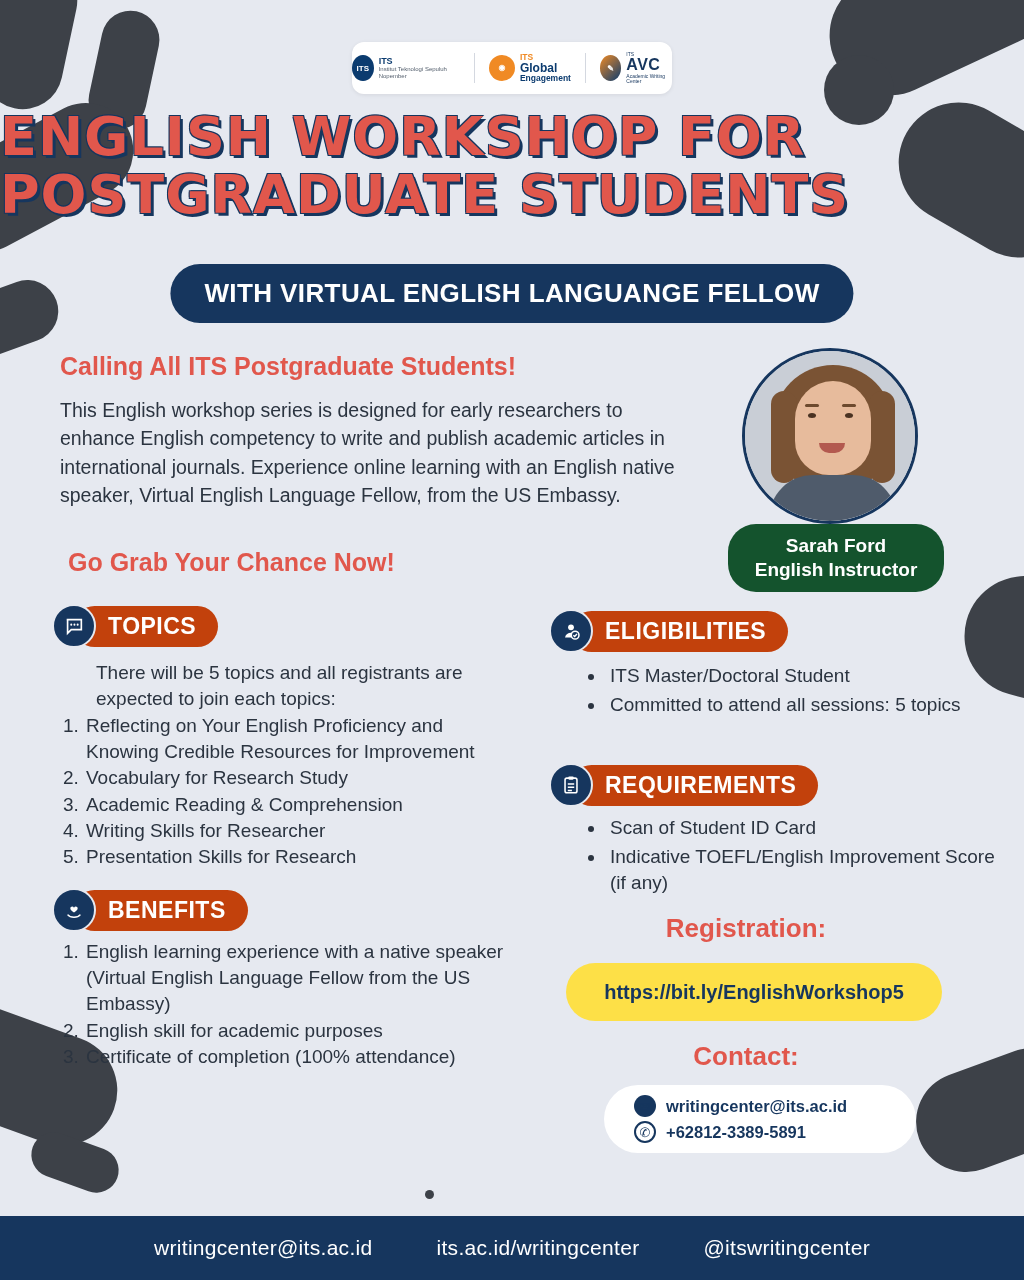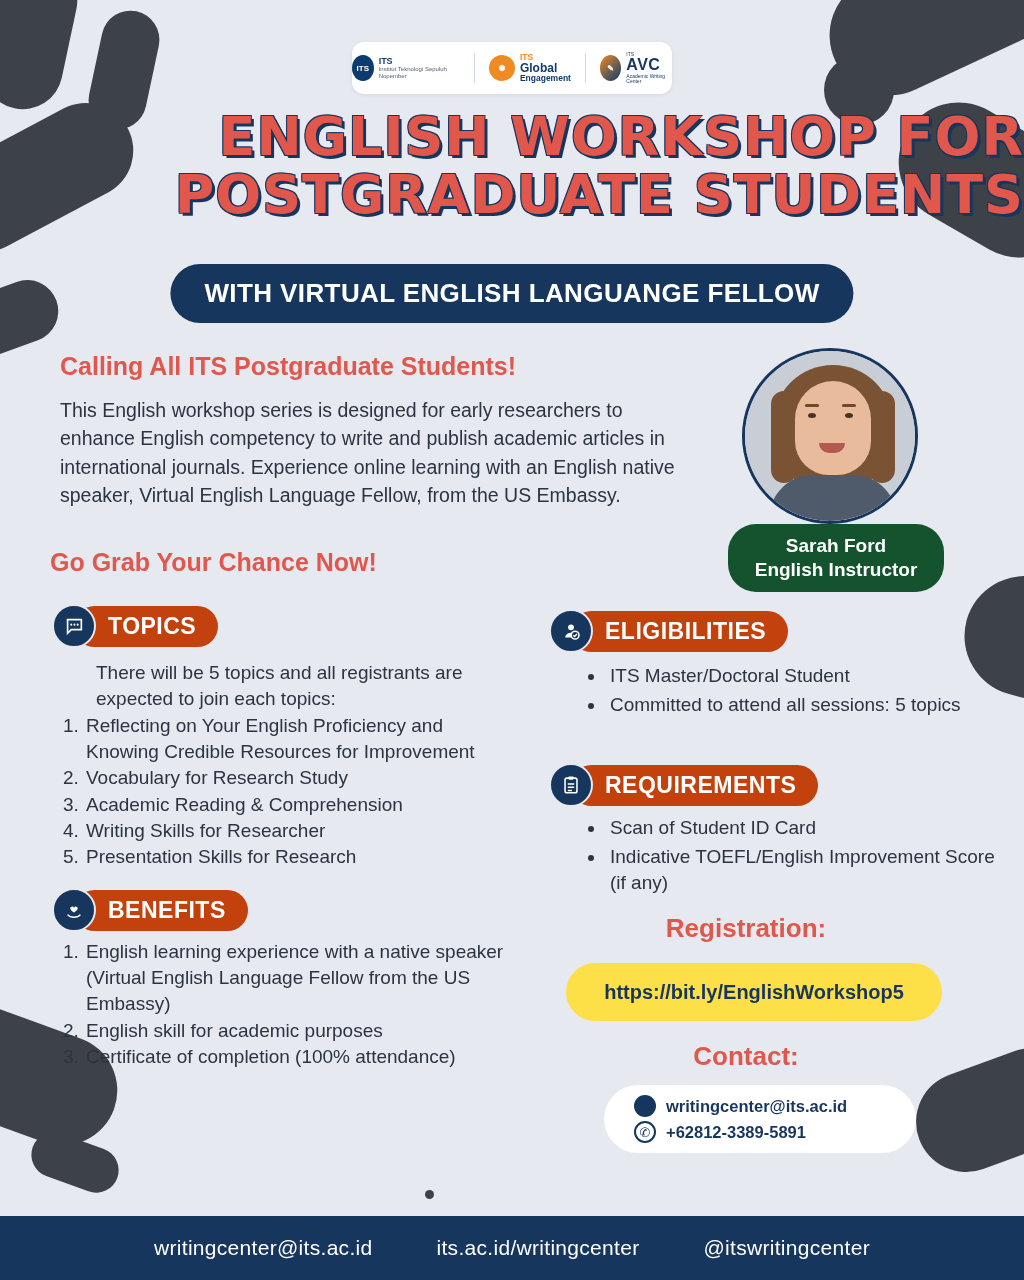--- a/index.html
+++ b/index.html
@@ -54,21 +54,21 @@
   .ge-text .l2 { color: #0b3b6f; font-size: 12px; font-weight: bold; }
   .ge-text .l3 { color: #0b3b6f; font-size: 8.5px; font-weight: bold; }
   .avc-text .l1 { font-size: 16px; font-weight: bold; color: #16365e; letter-spacing: .5px; }
   .avc-text .l0 { font-size: 5px; color: #16365e; }
   .avc-text .l2 { font-size: 5px; color: #16365e; }
   .logo-divider { width: 1px; height: 30px; background: #d4d8e0; }
 
   
   .title {
     position: absolute; top: 108px; left: 0; width: 100%;
-    text-align: right;
+    text-align: left;
     font-family: "DejaVu Sans", sans-serif;
     font-weight: bold;
     font-size: 54px;
     line-height: 1.08;
     letter-spacing: 1px;
     color: #e1574c;
     text-shadow: 3px 3px 0 #16365e, -1px -1px 0 #16365e, 1px -1px 0 #16365e, -1px 1px 0 #16365e;
     text-transform: uppercase;
   }
   .subtitle-pill {
@@ -81,21 +81,21 @@
   
   .calling {
     position: absolute; top: 352px; left: 60px;
     color: #e1574c; font-size: 25px; font-weight: bold;
   }
   .intro-body {
     position: absolute; top: 396px; left: 60px; width: 628px;
     font-size: 19.5px; line-height: 1.45; color: #2b3440;
   }
   .grab {
-    position: absolute; top: 548px; left: 50px;
+    position: absolute; top: 548px; left: 68px;
     color: #e1574c; font-size: 25px; font-weight: bold;
   }
 
   
   .photo-ring {
     position: absolute; top: 348px; left: 742px;
     width: 176px; height: 176px; border-radius: 50%;
     border: 3px solid #16365e; overflow: hidden;
     background: #d8dde6;
   }

